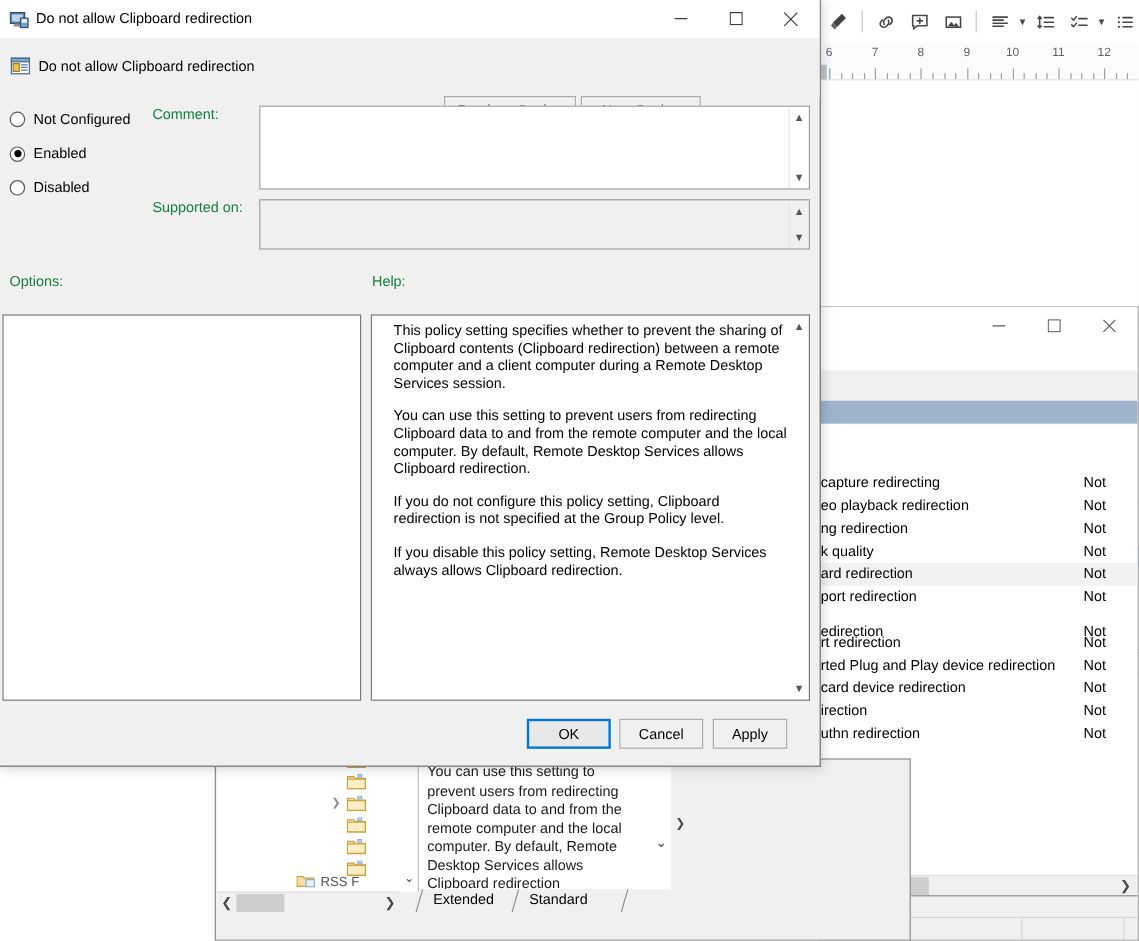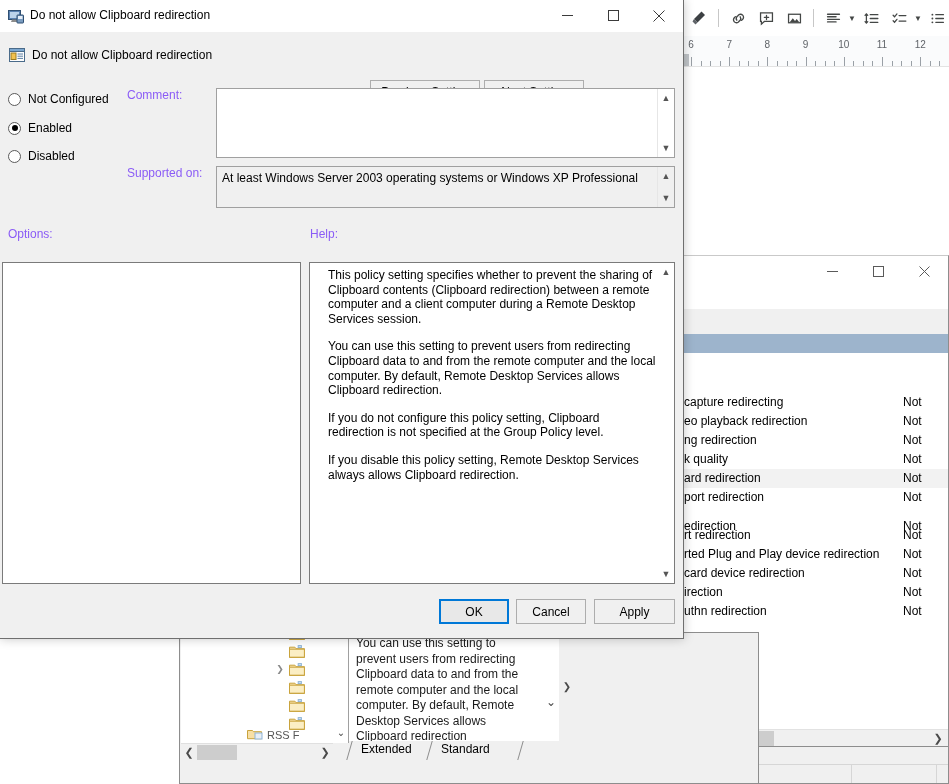--- a/index.html
+++ b/index.html
@@ -154,21 +154,21 @@
 
   .radio-row{position:absolute;left:8px;display:flex;align-items:center;gap:7px;font-size:12px;}
   .radio{width:13px;height:13px;border:1px solid #5a5a5a;border-radius:50%;
         background:#fff;box-sizing:border-box;position:relative;flex:0 0 auto;}
   .radio.on:after{content:"";position:absolute;left:2.5px;top:2.5px;width:6px;height:6px;
         border-radius:50%;background:#000;}
   #r-notconf{top:92px;}
   #r-enabled{top:121px;}
   #r-disabled{top:149px;}
 
-  .fld-label{position:absolute;font-size:12px;color:#8b5cf6;}
+  .fld-label{position:absolute;font-size:12px;color:#15803d;}
   #lbl-comment{left:127px;top:88px;}
   #lbl-supported{left:127px;top:166px;}
   #lbl-options{left:8px;top:227px;}
   #lbl-help{left:310px;top:227px;}
 
   #comment-box{position:absolute;left:216px;top:88px;width:459px;height:70px;background:#fff;
         border:1px solid #a0a0a0;box-sizing:border-box;}
   #supported-box{position:absolute;left:216px;top:166px;width:459px;height:42px;background:#f0f0f0;
         border:1px solid #a0a0a0;box-sizing:border-box;}
   #supported-text{position:absolute;left:5px;top:4px;font-size:12px;color:#000;}
@@ -182,21 +182,21 @@
   #options-box{position:absolute;left:2px;top:262px;width:299px;height:322px;background:#fff;
         border:1px solid #7a7a7a;box-sizing:border-box;}
   #help-box{position:absolute;left:309px;top:262px;width:366px;height:322px;background:#fff;
         border:1px solid #7a7a7a;box-sizing:border-box;overflow:hidden;}
   #help-text{position:absolute;left:6px;top:5px;width:340px;font-size:12px;line-height:14.6px;
         color:#000;}
   #help-text p{margin:0 0 13px 12px;}
 
   #btn-ok{left:439px;top:599px;width:70px;height:25px;border:2px solid #0078d7;background:#e8e8e8;}
   #btn-cancel{left:516px;top:599px;width:70px;height:25px;}
-  #btn-apply{left:594px;top:599px;width:81px;height:25px;}
+  #btn-apply{left:594px;top:599px;width:62px;height:25px;}
 </style>
 </head>
 <body>
 
 <div class="abs" id="doc-editor">
 
   <div class="abs" id="doc-toolbar">
     <div class="tbtn">
       <svg width="16" height="16" viewBox="0 0 16 16">
         <path d="M10.5 1.5 L14 5 L6.5 12.5 L3 9 Z" fill="#3c4043"></path>
@@ -528,21 +528,20 @@
   <div class="fld-label" id="lbl-comment">Comment:</div>
   <div id="comment-box">
     <div class="sbar">
       <div class="sarrow up">▲</div>
       <div class="sarrow dn">▼</div>
     </div>
   </div>
 
   <div class="fld-label" id="lbl-supported">Supported on:</div>
   <div id="supported-box">
-    <div id="supported-text">At least Windows Server 2003 operating systems or Windows XP Professional</div>
     <div class="sbar">
       <div class="sarrow up">▲</div>
       <div class="sarrow dn">▼</div>
     </div>
   </div>
 
   <div class="fld-label" id="lbl-options">Options:</div>
   <div class="fld-label" id="lbl-help">Help:</div>
 
   <div id="options-box"></div>

